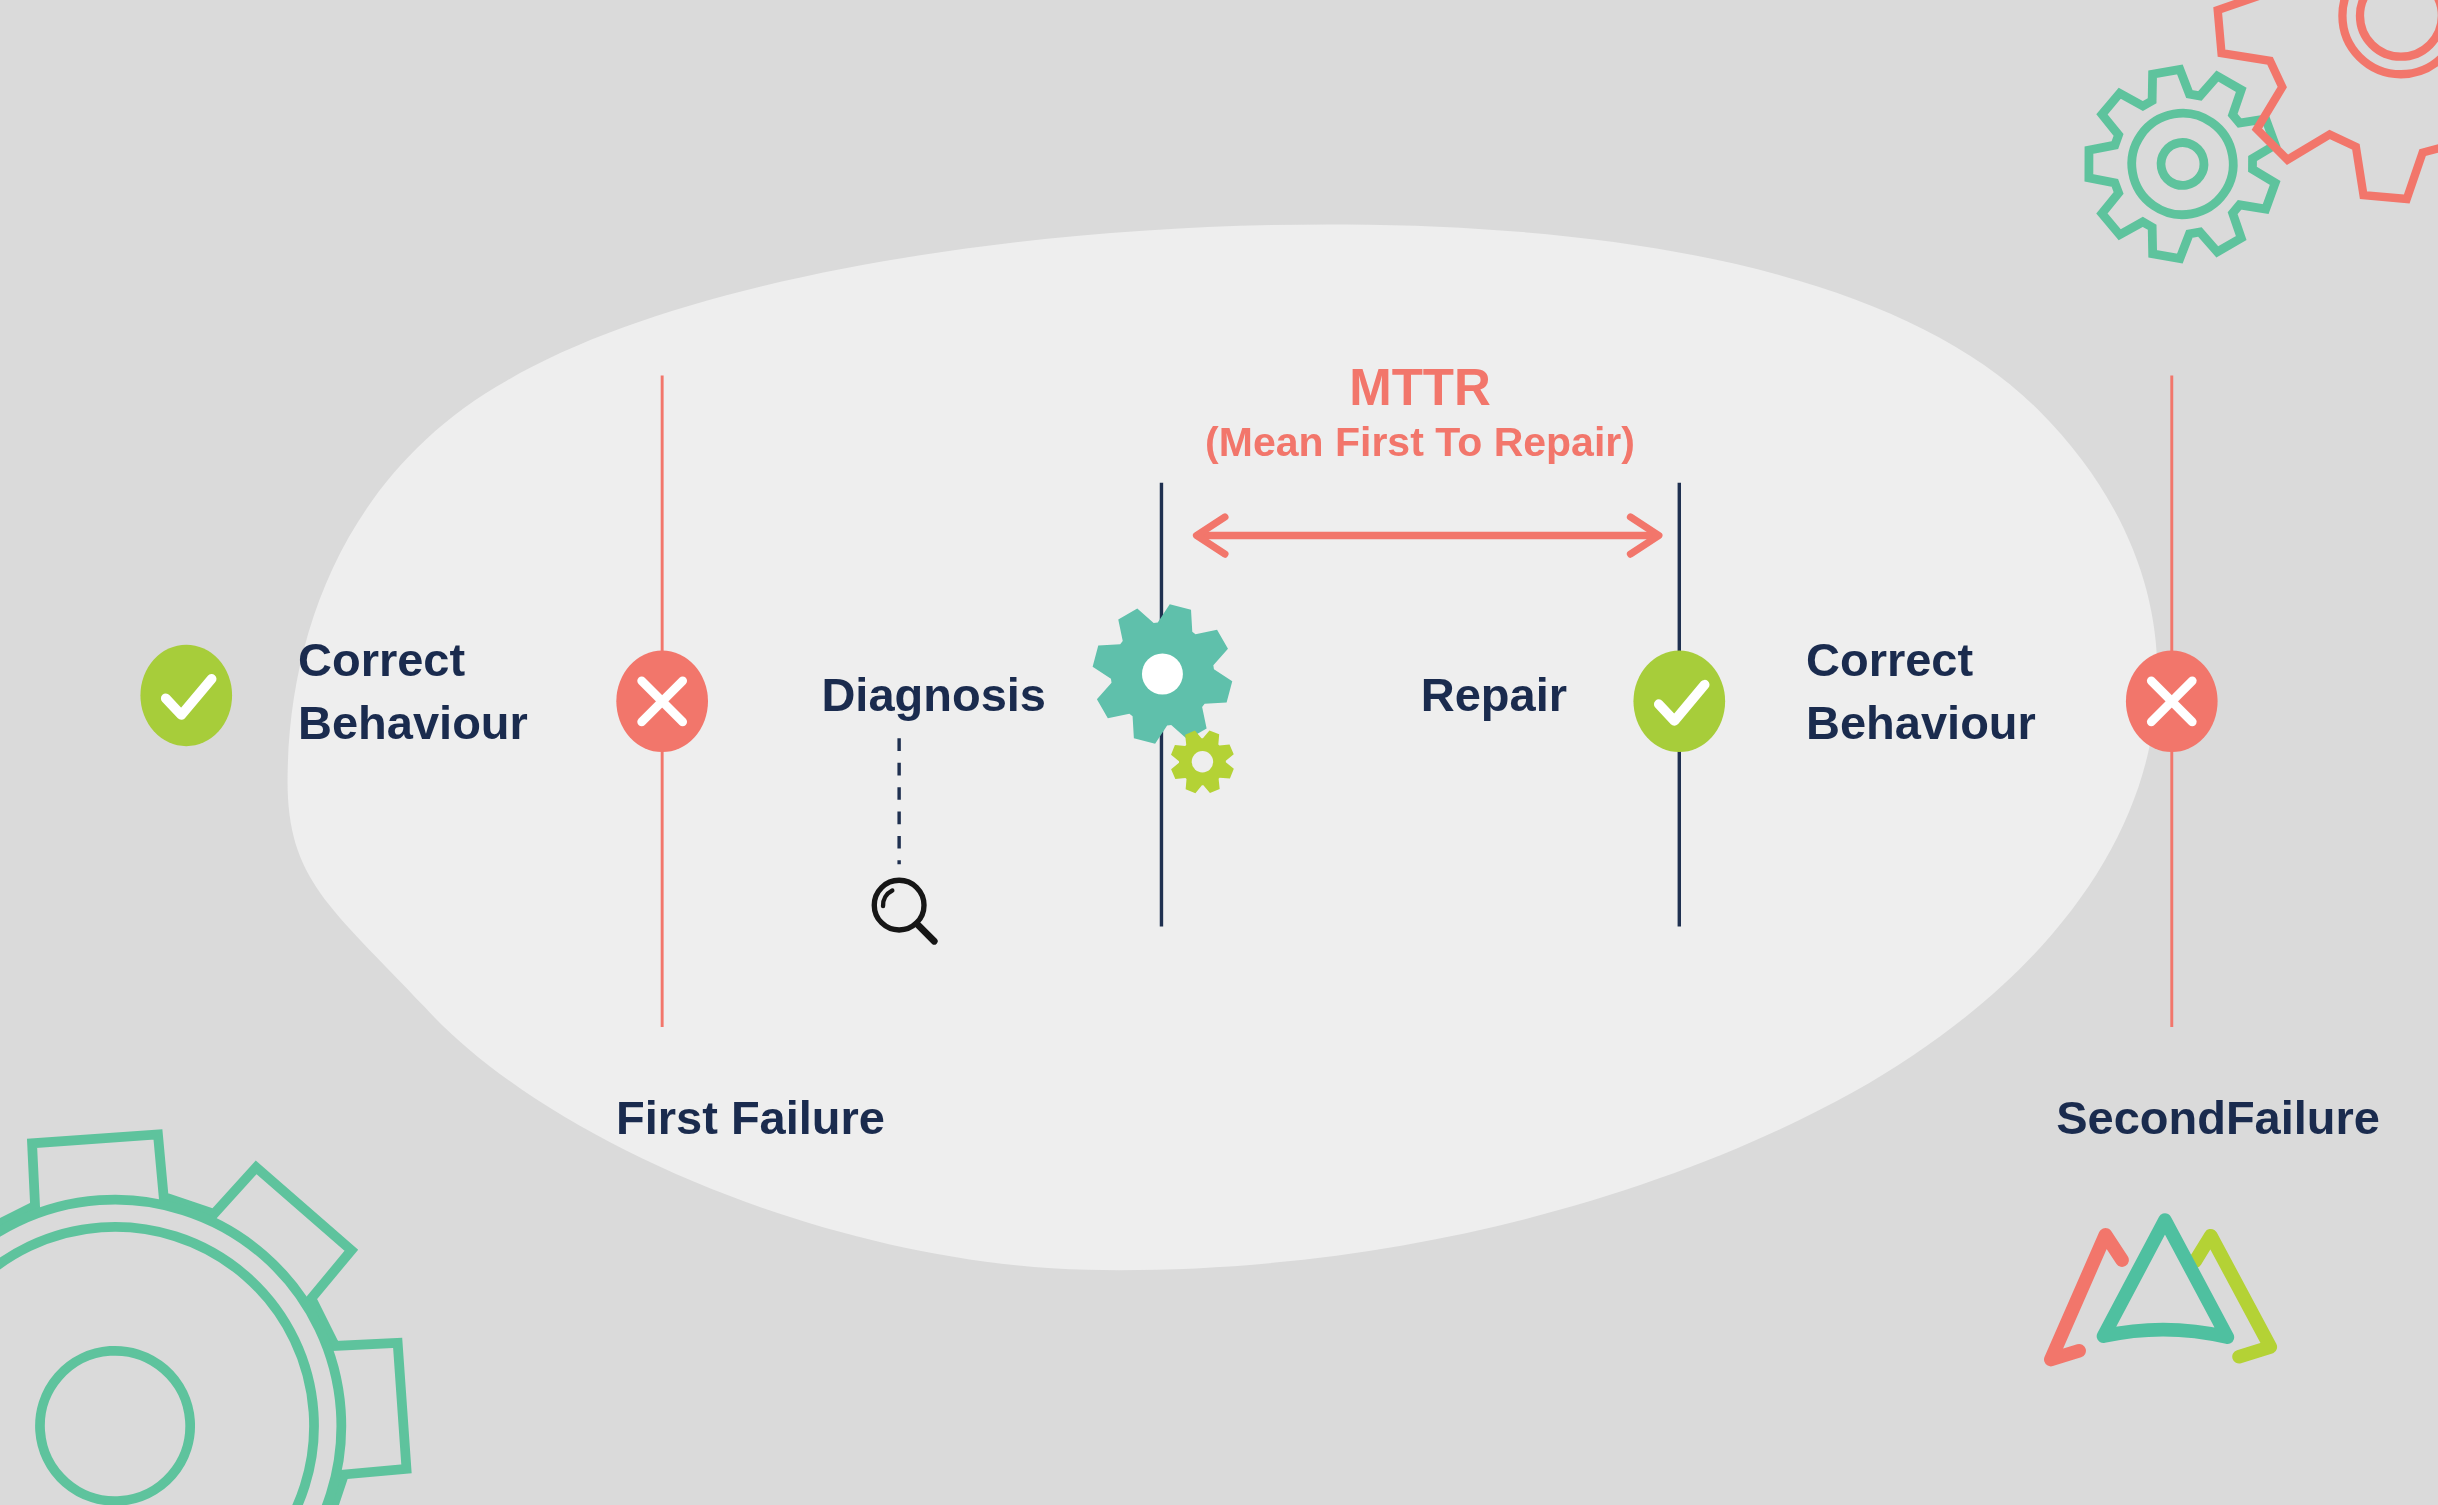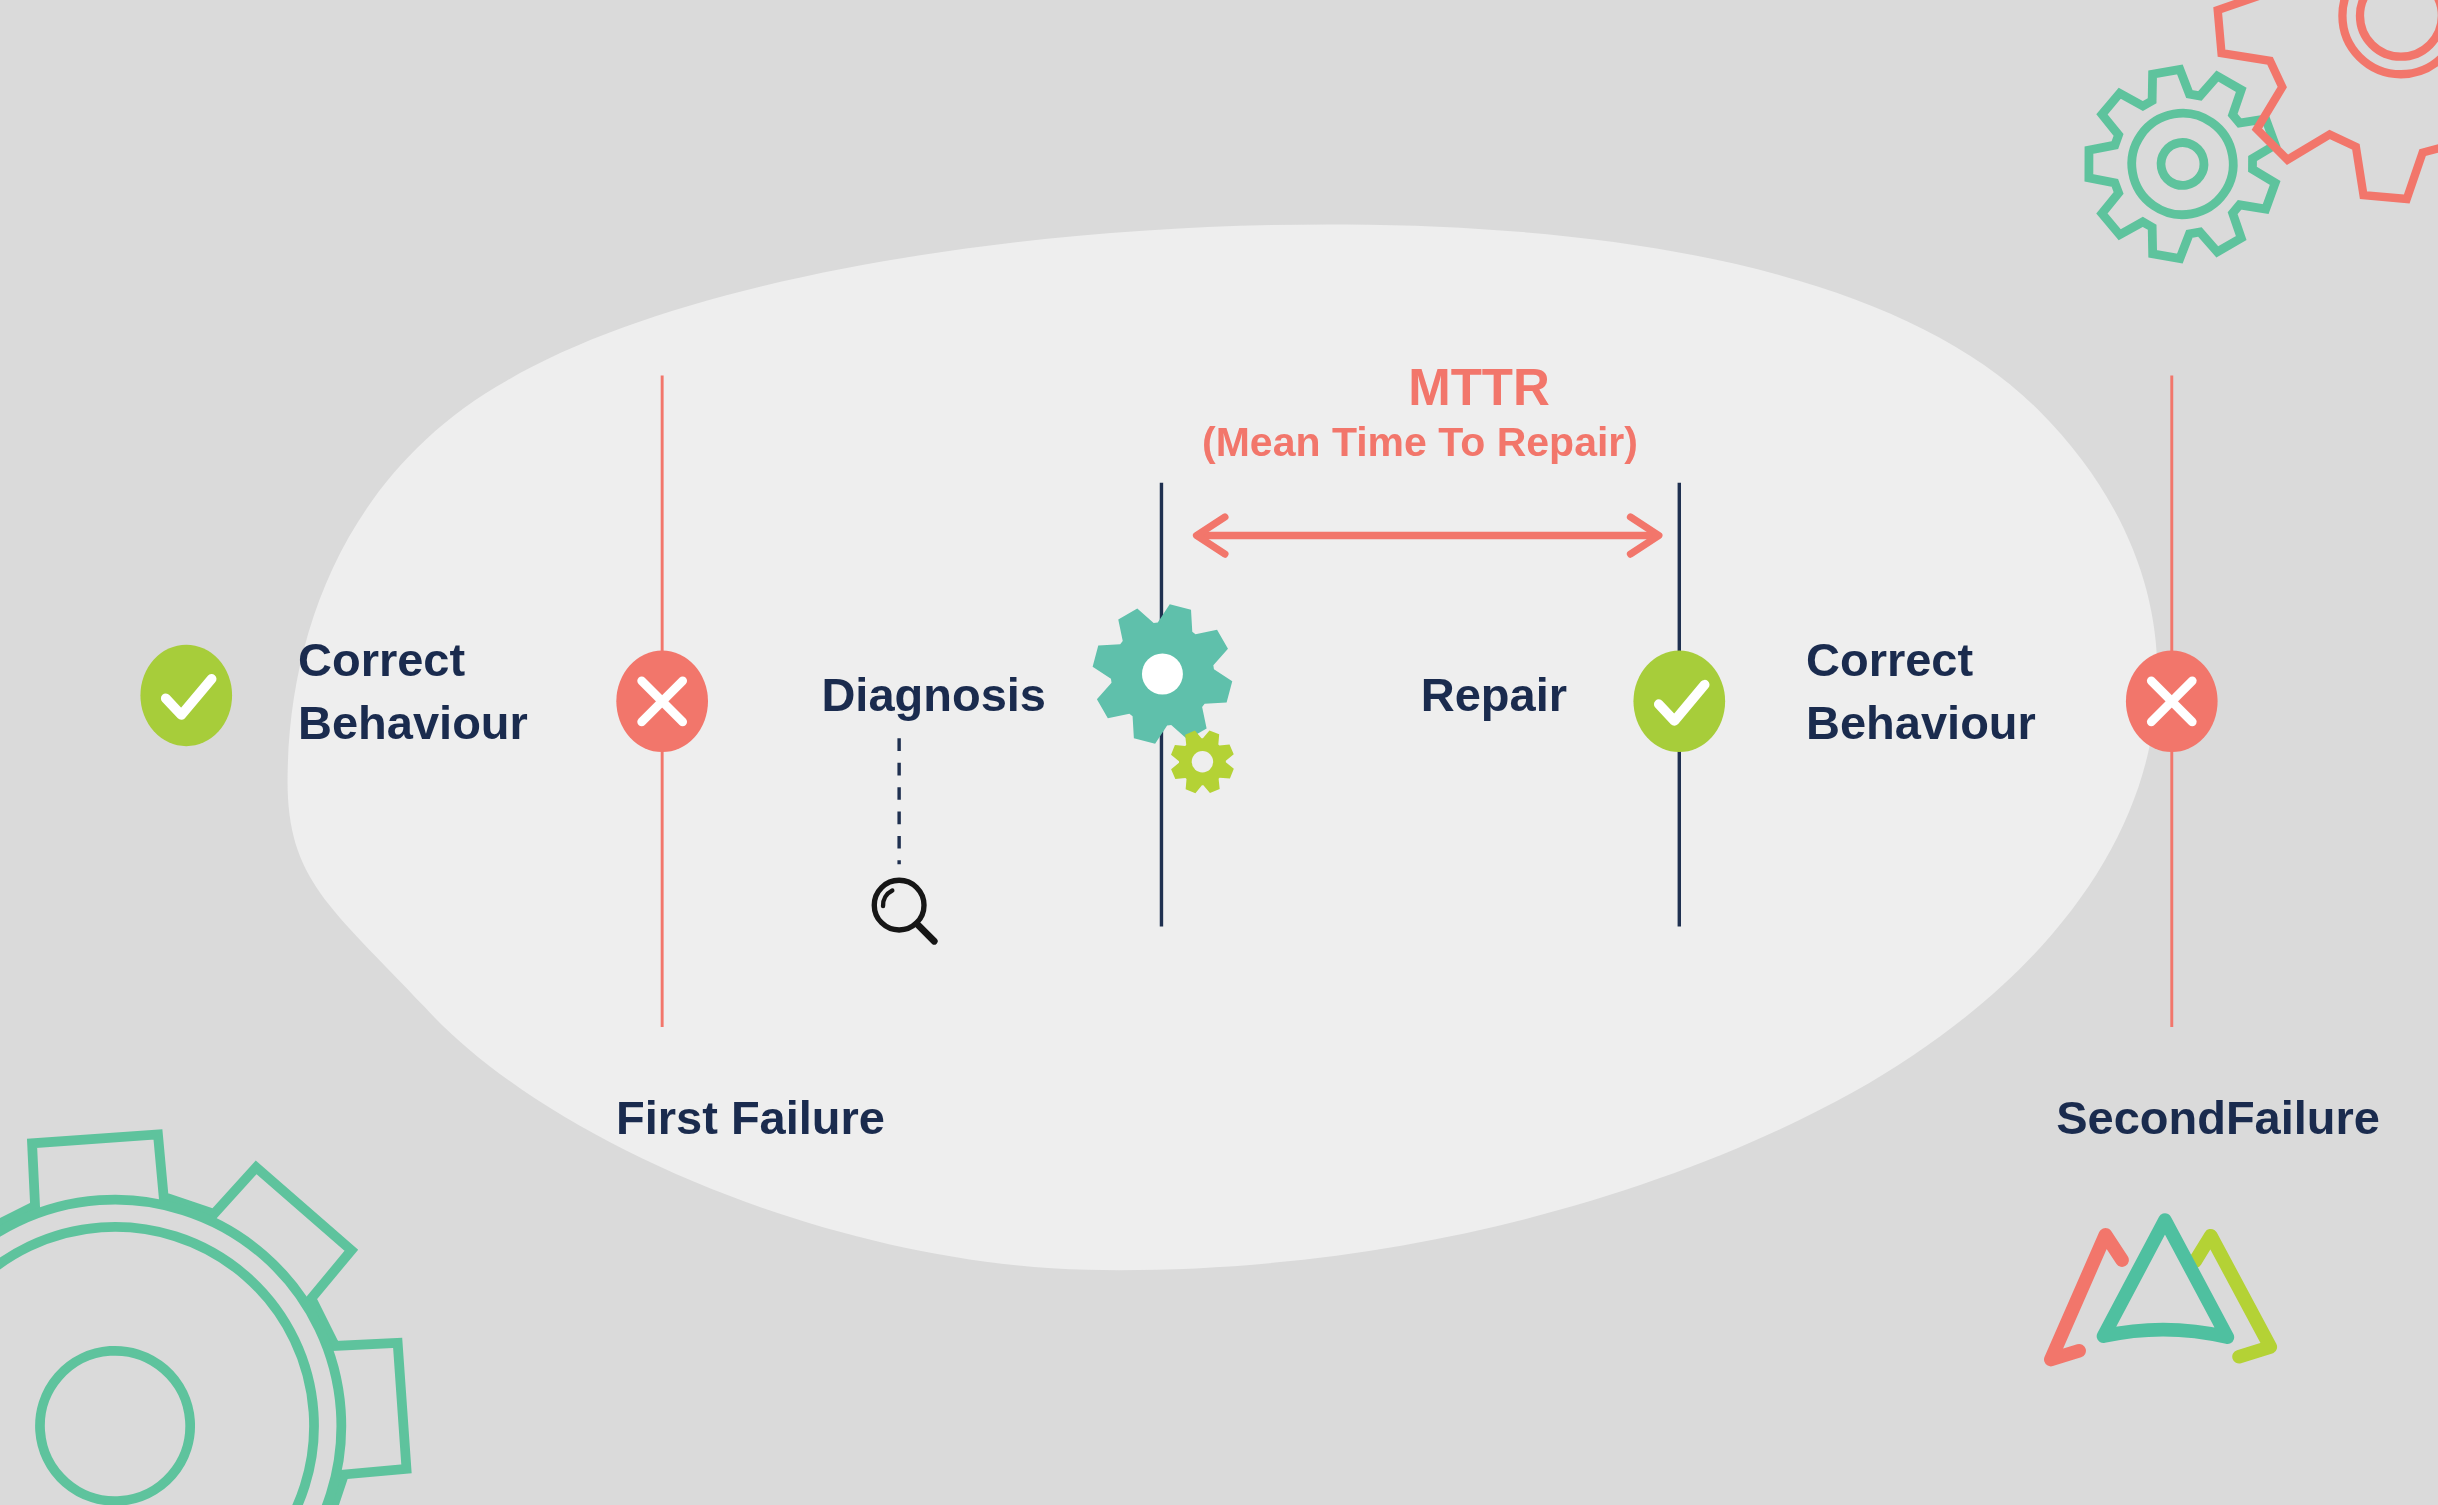--- a/index.html
+++ b/index.html
@@ -137,22 +137,22 @@
 
     <g transform="translate(2060,1230)" fill="none" stroke-width="14" stroke-linecap="round" stroke-linejoin="round">
       <path class="st-salmon" d="M 72,155 L 43,164 L 99,36 L 116,62"></path>
       <path class="st-limeg" d="M 191,63 L 207,37 L 268,151 L 236,161"></path>
       <path class="st-teallogo" d="M 160,21 L 224,141 Q 160,126 97,140 Z"></path>
     </g>
   </svg>
 
   <div class="textlayer">
 
-    <div class="title-main" style="left:1284px;top:359px;width:390px">MTTR</div>
-    <div class="title-sub" style="left:1176px;top:419px;width:488px">(Mean Time To Repair)</div>
+    <div class="title-main" style="left:1225px;top:359px;width:390px">MTTR</div>
+    <div class="title-sub" style="left:1176px;top:419px;width:488px">(Mean First To Repair)</div>
 
     <div class="label" style="left:298px;top:628px;width:273px;text-align:left">Correct Behaviour</div>
     <div class="label center" style="left:753px;top:663px;width:293px">Diagnosis</div>
     <div class="label center" style="left:1274px;top:663px;width:293px">Repair</div>
     <div class="label" style="left:1806px;top:628px;width:273px;text-align:left">Correct Behaviour</div>
 
     <div class="label center" style="left:1990px;top:1086px;width:390px">SecondFailure</div>
     <div class="label center" style="left:495px;top:1086px;width:390px">First Failure</div>
   </div>
 

